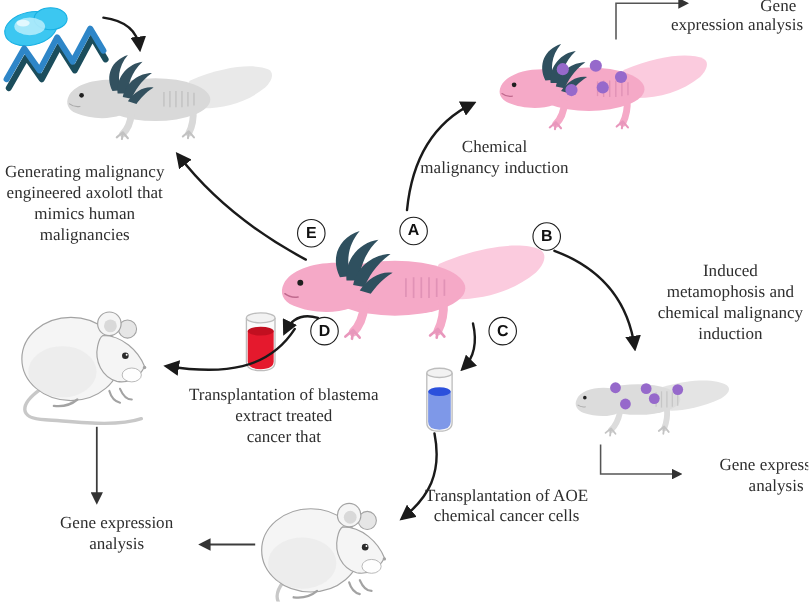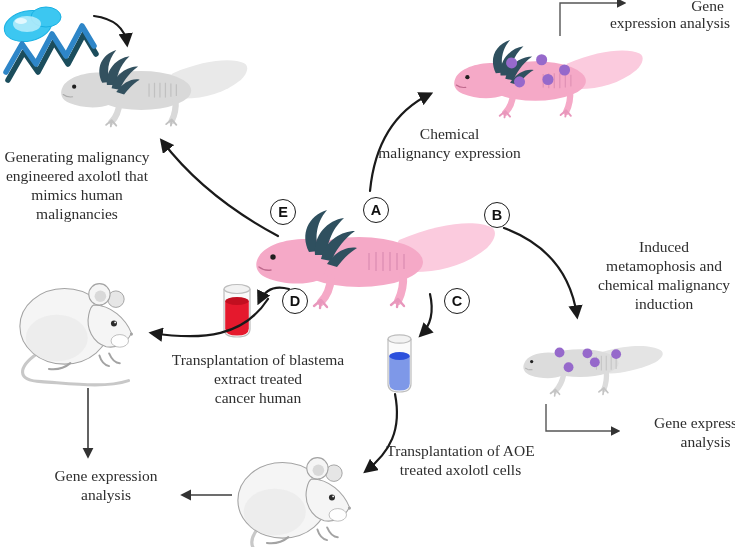--- a/index.html
+++ b/index.html
@@ -183,30 +183,30 @@
     </div>
 <div class="step" style="left:270px;top:199px">
       <span>E</span>
     </div>
 
 <div class="lbl" style="left:2px;top:147px;width:150px">Generating malignancy
 engineered axolotl that
 mimics human
 malignancies</div>
 <div class="lbl" style="left:372px;top:124px;width:155px">Chemical
-malignancy expression</div>
+malignancy induction</div>
 <div class="lbl" style="left:680px;top:-4px;width:55px">Gene</div>
 <div class="lbl" style="left:600px;top:13px;width:140px">expression analysis</div>
 <div class="lbl" style="left:588px;top:237px;width:152px">Induced
 metamophosis and
 chemical malignancy
 induction</div>
 <div class="lbl" style="left:163px;top:350px;width:190px">Transplantation of blastema
 extract treated
-cancer human</div>
+cancer that</div>
 <div class="lbl" style="left:31px;top:466px;width:150px">Gene expression
 analysis</div>
 <div class="lbl" style="left:378px;top:441px;width:165px">Transplantation of AOE
-treated axolotl cells</div>
+chemical cancer cells</div>
 <div class="lbl" style="left:638px;top:413px;width:135px">Gene expression
 analysis</div>
 
 </div>
 
 </body></html>

